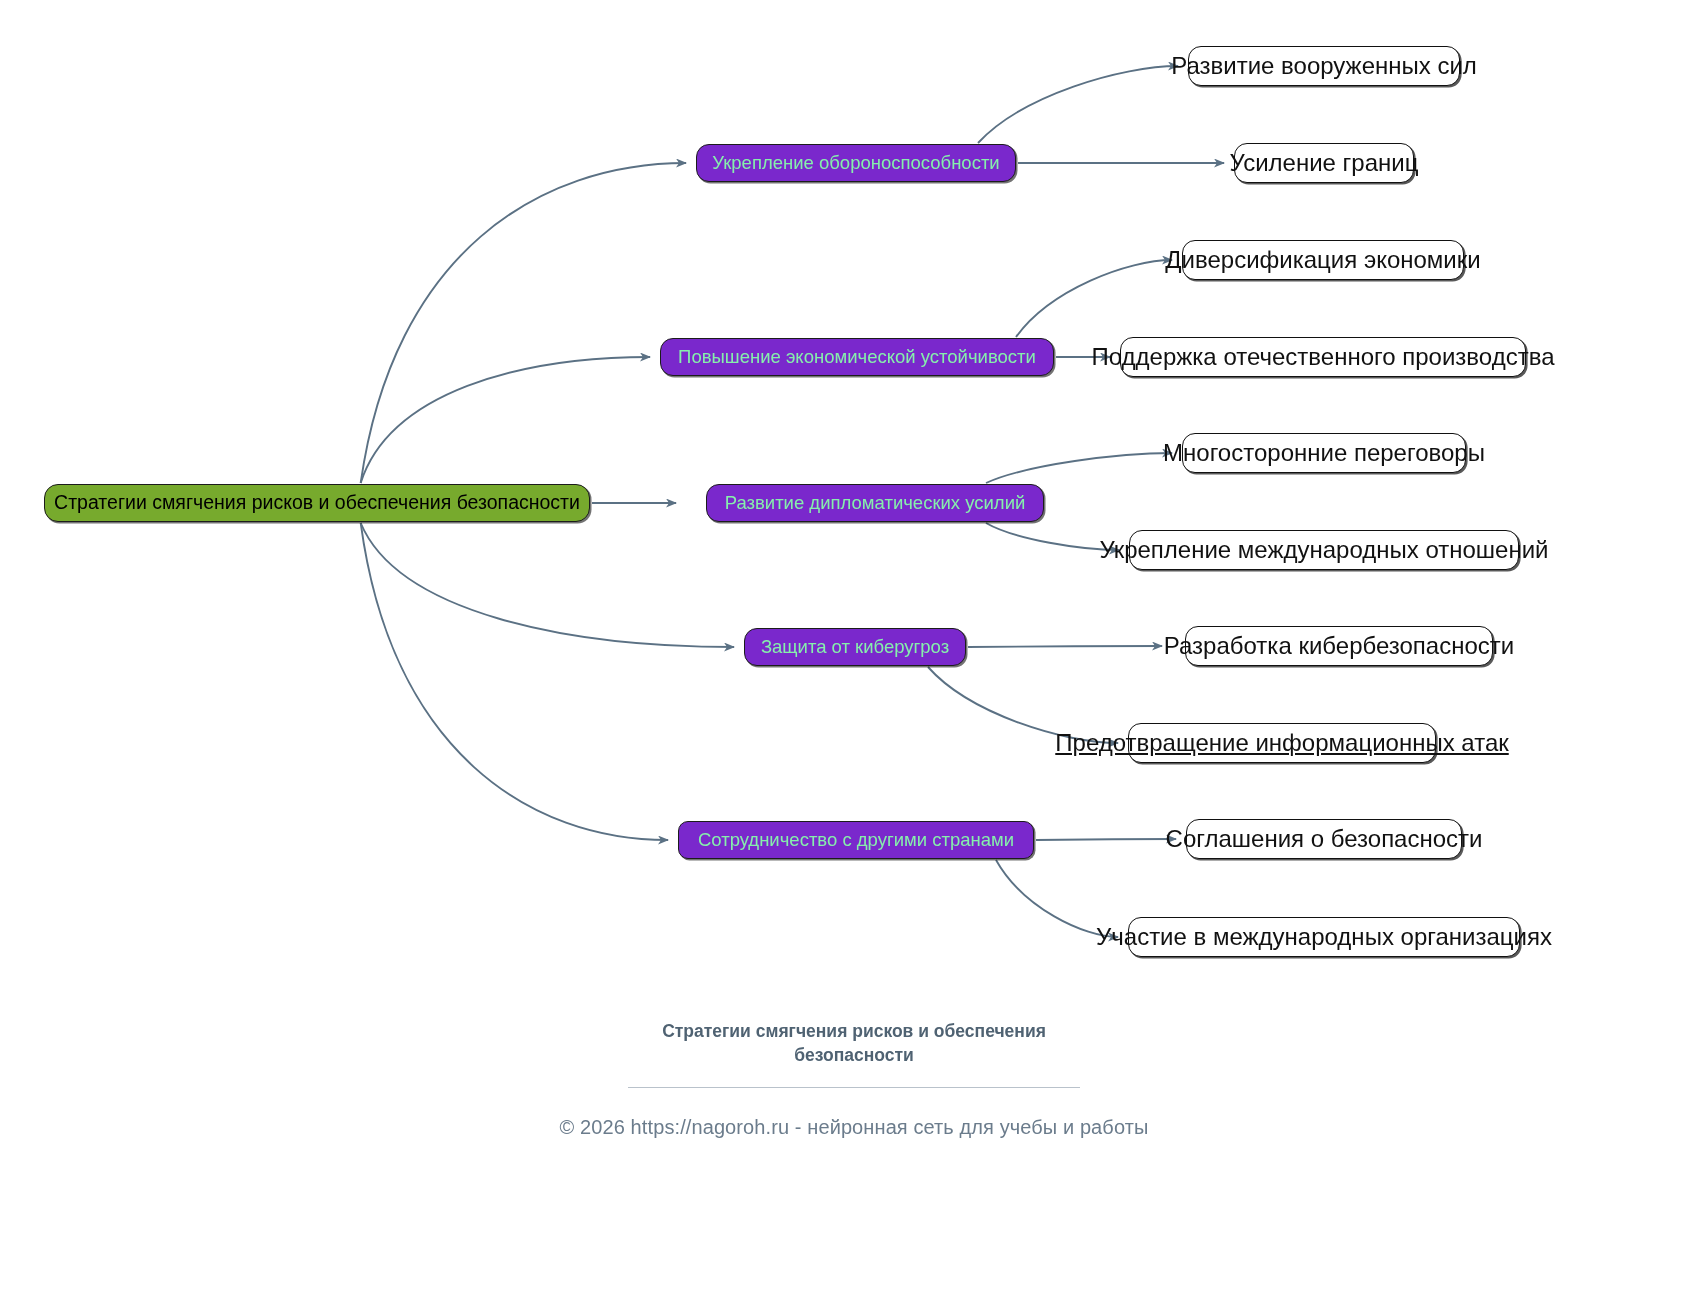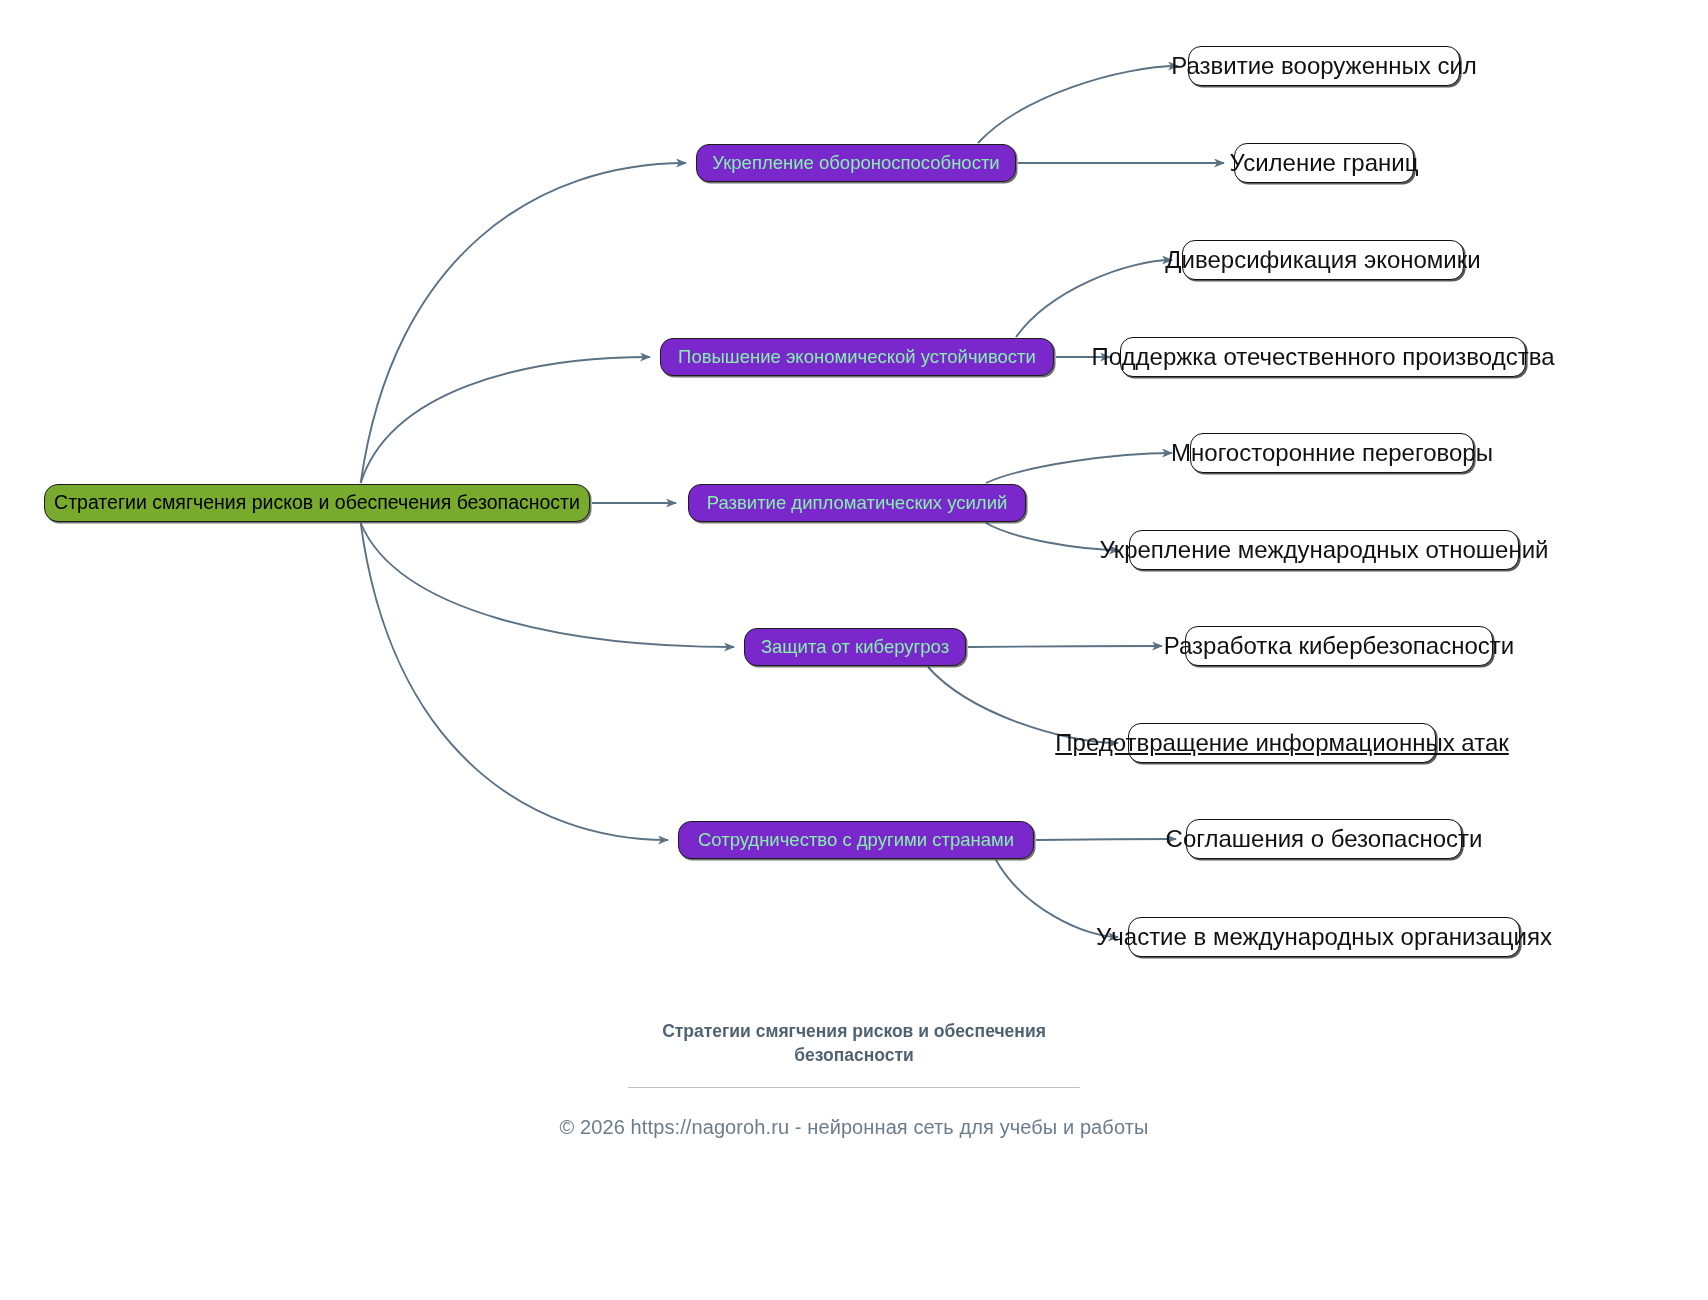--- a/index.html
+++ b/index.html
@@ -120,27 +120,27 @@
   </svg>
 
   <div id="nodes">
       <div class="node node-root" style="left: 44px; top: 484px; width: 546px; height: 38px;">Стратегии смягчения рисков и обеспечения безопасности</div>
       <div class="node node-branch" style="left: 696px; top: 144px; width: 320px; height: 38px;">Укрепление обороноспособности</div>
       <div class="node node-leaf" style="left: 1188px; top: 46px; width: 272px; height: 40px;">Развитие вооруженных сил</div>
       <div class="node node-leaf" style="left: 1234px; top: 143px; width: 180px; height: 40px;">Усиление границ</div>
       <div class="node node-branch" style="left: 660px; top: 338px; width: 394px; height: 38px;">Повышение экономической устойчивости</div>
       <div class="node node-leaf" style="left: 1182px; top: 240px; width: 282px; height: 40px;">Диверсификация экономики</div>
       <div class="node node-leaf" style="left: 1120px; top: 337px; width: 406px; height: 40px;">Поддержка отечественного производства</div>
-      <div class="node node-branch" style="left: 688px; top: 484px; width: 338px; height: 38px;">Развитие дипломатических усилий</div>
-      <div class="node node-leaf" style="left: 1182px; top: 433px; width: 284px; height: 40px; margin-left: 8px;">Многосторонние переговоры</div>
+      <div class="node node-branch" style="left: 706px; top: 484px; width: 338px; height: 38px;">Развитие дипломатических усилий</div>
+      <div class="node node-leaf" style="left: 1182px; top: 433px; width: 284px; height: 40px;">Многосторонние переговоры</div>
       <div class="node node-leaf" style="left: 1129px; top: 530px; width: 390px; height: 40px;">Укрепление международных отношений</div>
       <div class="node node-branch" style="left: 744px; top: 628px; width: 222px; height: 38px;">Защита от киберугроз</div>
       <div class="node node-leaf" style="left: 1172px; top: 626px; width: 308px; height: 40px; margin-left: 13px;">Разработка кибербезопасности</div>
       <div class="node node-leaf" style="left: 1128px; top: 723px; width: 308px; height: 40px; text-decoration: underline;">Предотвращение информационных атак</div>
-      <div class="node node-branch" style="left: 678px; top: 821px; width: 356px; height: 38px;">Сотрудничество с другими странами</div>
+      <div class="node node-branch" style="left: 678px; top: 821px; width: 356px; height: 38px; border-radius: 10px;">Сотрудничество с другими странами</div>
       <div class="node node-leaf" style="left: 1186px; top: 819px; width: 276px; height: 40px;">Соглашения о безопасности</div>
       <div class="node node-leaf" style="left: 1128px; top: 917px; width: 392px; height: 40px; text-align: center;">Участие в международных организациях</div>
     </div>
 
   <div id="footer">
     <div id="footer-title">Стратегии смягчения рисков и обеспечения безопасности</div>
     <div id="footer-rule"></div>
     <div id="footer-copy">© 2026 https://nagoroh.ru - нейронная сеть для учебы и работы</div>
   </div>
 

